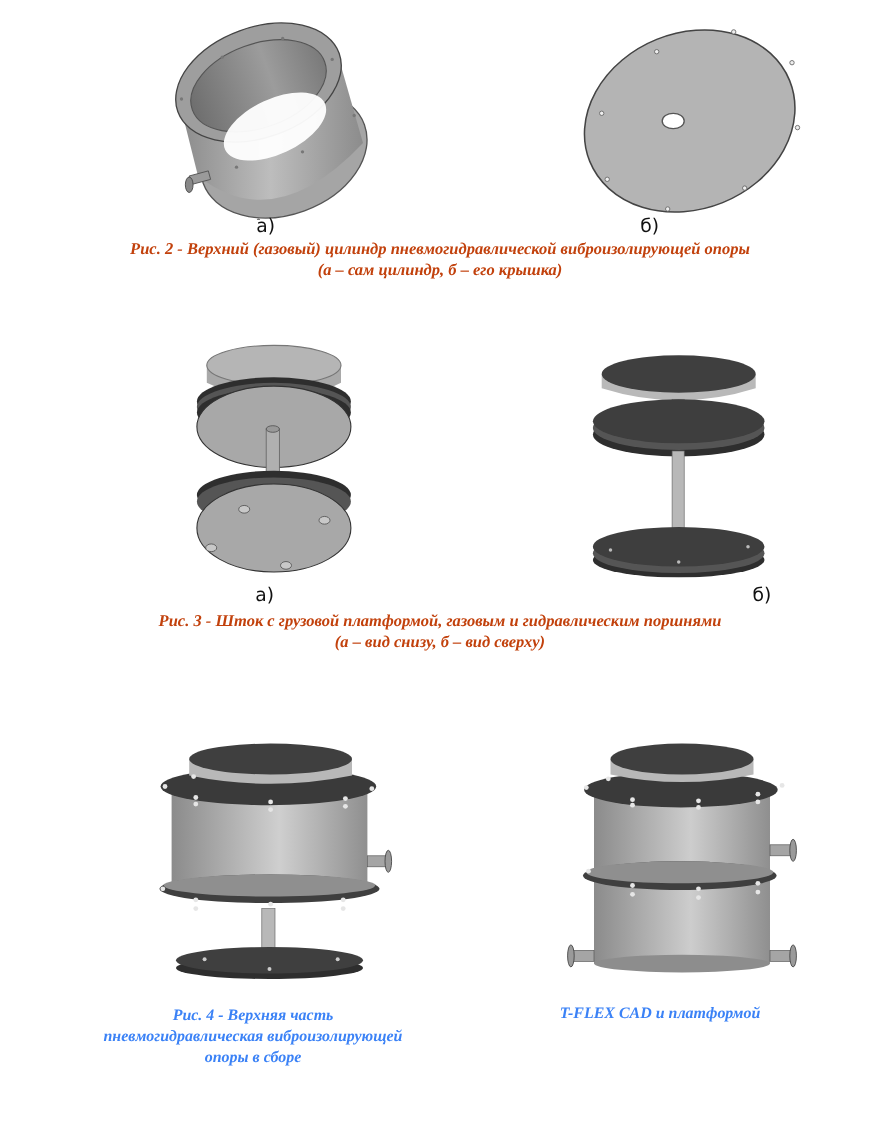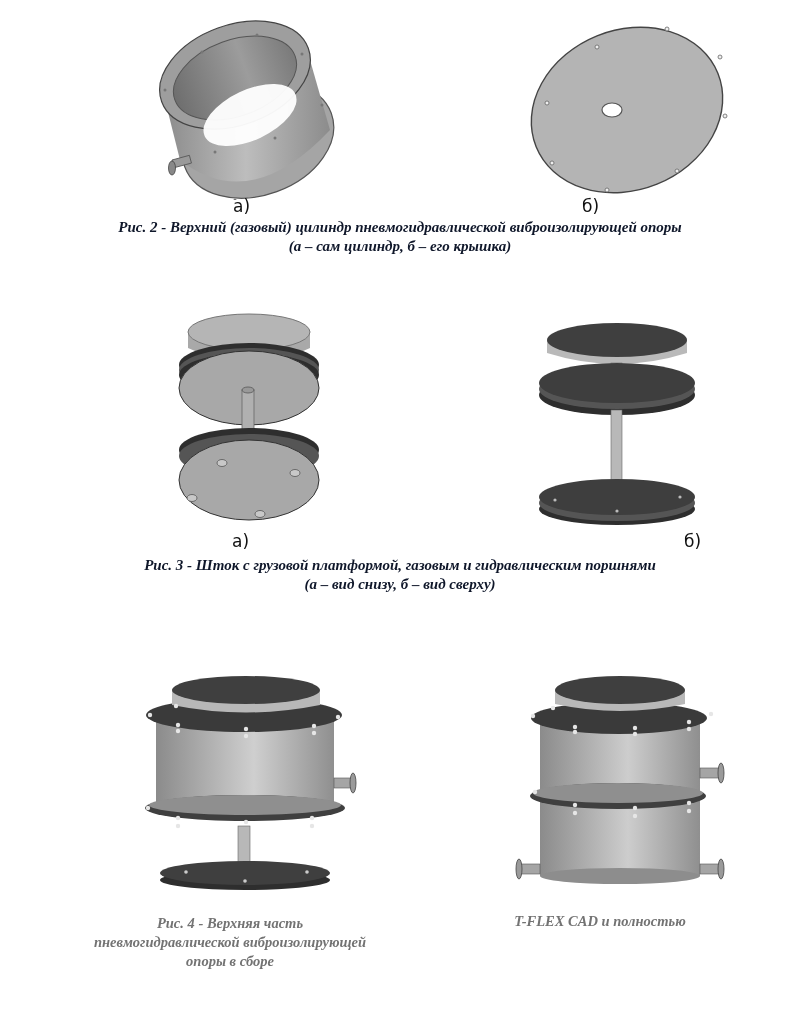--- a/index.html
+++ b/index.html
@@ -1,20 +1,20 @@
 <!DOCTYPE html>
 <html><head>
   <meta charset="utf-8">
   <style>
     html, body { margin: 0; padding: 0; background: #ffffff; }
     body { width: 800px; height: 1032px; position: relative; overflow: hidden; font-family: "Liberation Serif", serif; color: #111; }
     .fig { position: absolute; }
     .sublabel { position: absolute; font-family: "DejaVu Sans", sans-serif; font-size: 17px; color: #111; }
-    .caption { position: absolute; left: 0; width: 800px; text-align: center; font-family: "Liberation Serif", serif; font-style: italic; font-weight: bold; font-size: 15px; line-height: 18px; color: #0f172a; }
-    .caption2 { position: absolute; text-align: center; font-family: "Liberation Serif", serif; font-style: italic; font-weight: bold; font-size: 14.5px; line-height: 19px; color: #737373; }
+    .caption { position: absolute; left: 0; width: 800px; text-align: center; font-family: "Liberation Serif", serif; font-style: italic; font-weight: bold; font-size: 15px; line-height: 18px; color: #c2410c; }
+    .caption2 { position: absolute; text-align: center; font-family: "Liberation Serif", serif; font-style: italic; font-weight: bold; font-size: 14.5px; line-height: 19px; color: #3b82f6; }
     svg { display: block; }
   </style>
 </head>
 <body>
 
 
 
 <defs></defs>
 
 
@@ -187,21 +187,21 @@
     <ellipse cx="103" cy="205" rx="85" ry="12" fill="#3f3f3f"></ellipse>
     <g fill="#ccc">
         <circle cx="44" cy="204" r="1.8"></circle>
         <circle cx="165" cy="204" r="1.8"></circle>
         <circle cx="103" cy="213" r="1.8"></circle>
       </g>
   </svg>
 </div>
 <div class="caption2" style="left:40px; width:380px; top:914px;">
   <div>Рис. 4 - Верхняя часть</div>
-  <div>пневмогидравлической виброизолирующей</div>
+  <div>пневмогидравлическая виброизолирующей</div>
   <div>опоры в сборе</div>
 </div>
 
 
 <div class="fig" style="left:515px; top:668px; width:215px; height:222px;">
   <svg width="215" height="222" viewBox="0 0 215 222">
     <defs>
       <linearGradient id="body5" x1="0" x2="1">
         <stop offset="0" stop-color="#8b8b8b"></stop>
           <stop offset="0.55" stop-color="#cdcdcd"></stop>
@@ -243,17 +243,17 @@
 
     <rect x="185" y="100" width="20" height="10" fill="#a5a5a5" stroke="#555" stroke-width="0.6"></rect>
     <ellipse cx="206" cy="105" rx="3" ry="10" fill="#9a9a9a" stroke="#444" stroke-width="0.8"></ellipse>
     <rect x="185" y="196" width="20" height="10" fill="#a5a5a5" stroke="#555" stroke-width="0.6"></rect>
     <ellipse cx="206" cy="201" rx="3" ry="10" fill="#9a9a9a" stroke="#444" stroke-width="0.8"></ellipse>
     <rect x="5" y="196" width="20" height="10" fill="#a5a5a5" stroke="#555" stroke-width="0.6"></rect>
     <ellipse cx="4" cy="201" rx="3" ry="10" fill="#9a9a9a" stroke="#444" stroke-width="0.8"></ellipse>
   </svg>
 </div>
 <div class="caption2" style="left:420px; width:360px; top:912px;">
-  <div>T-FLEX CAD и полностью</div>
+  <div>T-FLEX CAD и платформой</div>
 </div>
 
 
 
 
 </body></html>

